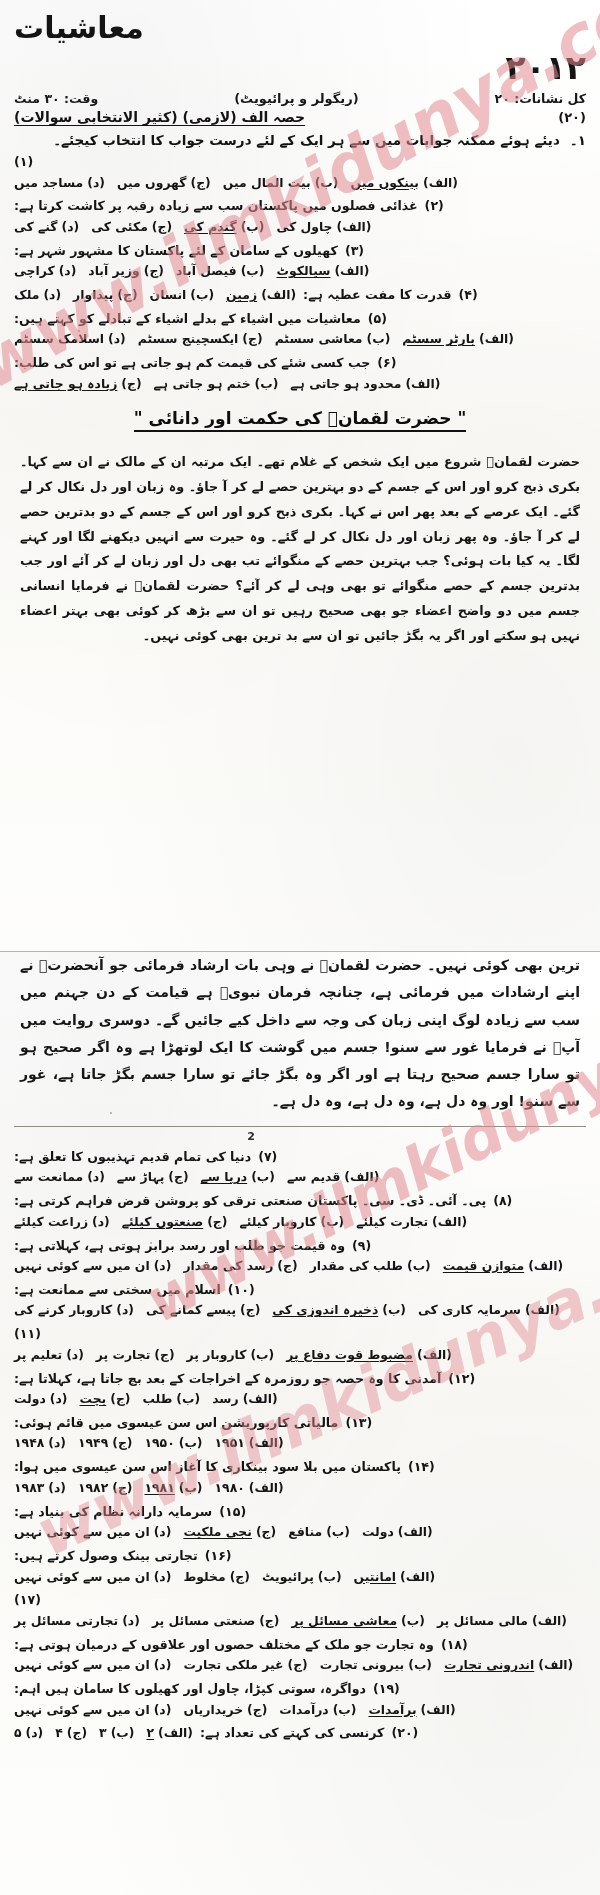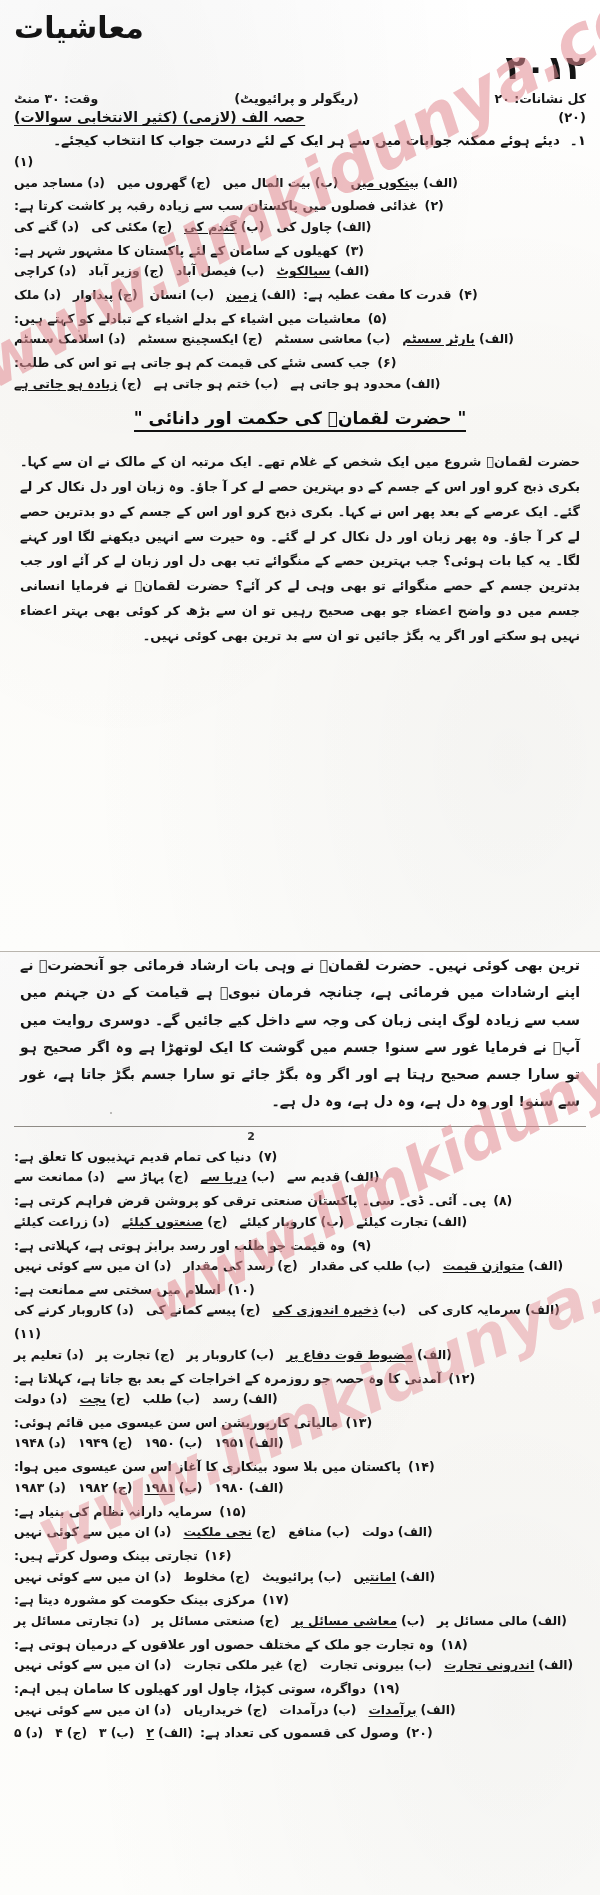--- a/index.html
+++ b/index.html
@@ -555,21 +555,20 @@
             </span>
             <span class="opt">
               <span class="lbl">(د)</span>
               <span class="val">ان میں سے کوئی نہیں</span>
             </span>
           </div>
         </div>
         <div class="mcq">
           <div class="stem">
             <span class="num">(۱۷)</span>
-            <span>مرکزی بینک حکومت کو مشورہ دیتا ہے:</span>
           </div>
           <div class="opts">
             <span class="opt">
               <span class="lbl">(الف)</span>
               <span class="val">مالی مسائل پر</span>
             </span>
             <span class="opt key">
               <span class="lbl">(ب)</span>
               <span class="val">معاشی مسائل پر</span>
             </span>
@@ -627,21 +626,21 @@
             </span>
             <span class="opt">
               <span class="lbl">(د)</span>
               <span class="val">ان میں سے کوئی نہیں</span>
             </span>
           </div>
         </div>
         <div class="mcq inline-row">
           <div class="stem">
             <span class="num">(۲۰)</span>
-            <span>وصول کی قسموں کی تعداد ہے:</span>
+            <span>کرنسی کی کہتے کی تعداد ہے:</span>
             <div class="opts" style="display: inline-flex; margin-top: 0px;">
               <span class="opt key">
                 <span class="lbl">(الف)</span>
                 <span class="val">۲</span>
               </span>
               <span class="opt">
                 <span class="lbl">(ب)</span>
                 <span class="val">۳</span>
               </span>
               <span class="opt">

